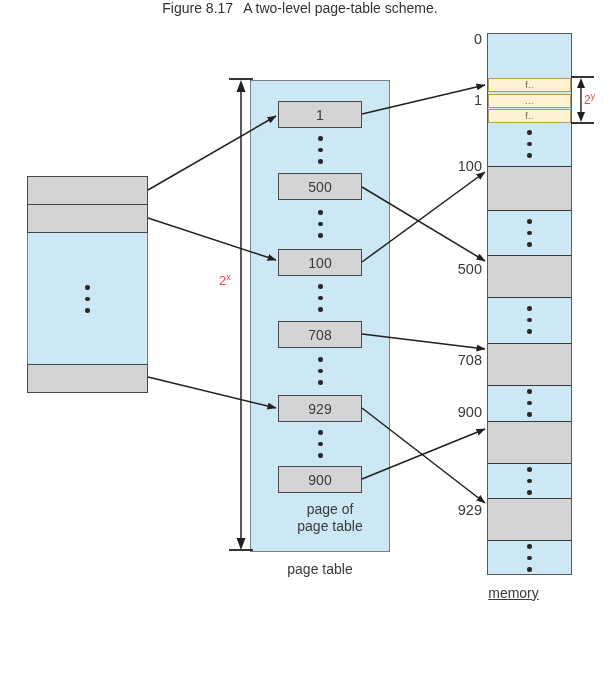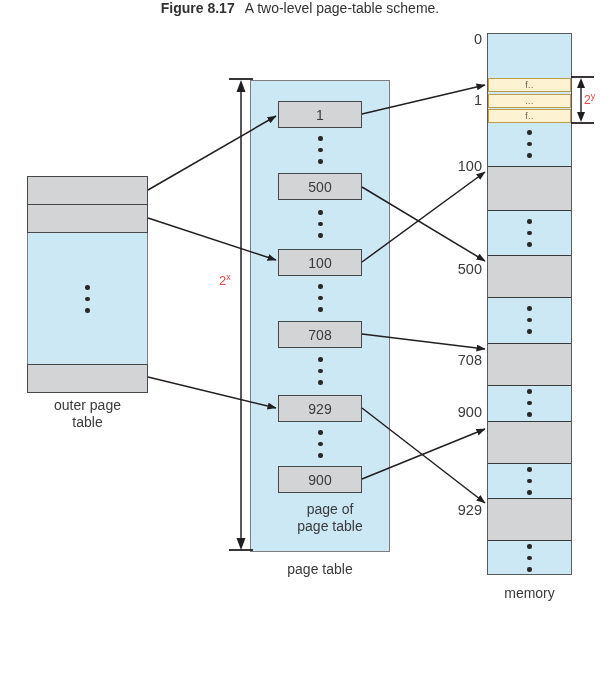--- a/index.html
+++ b/index.html
@@ -27,41 +27,37 @@
   }
   
   .dots { position:absolute; display:flex; flex-direction:column; align-items:center; gap:7px; }
   .dots i { width:4.5px; height:4.5px; border-radius:50%; background:#2a2725; display:block; }
   
   .lbl { position:absolute; font-size:14px; line-height:17px; text-align:center; color:#3a3a3c; }
   .addr { position:absolute; width:40px; text-align:right; font-size:14.5px; color:#3a3a3c; }
   .pow { position:absolute; font-size:13px; color:#ef4444; }
   .pow sup { font-size:9px; vertical-align:super; }
   .caption { position:absolute; left:0; top:644; width:600px; text-align:center; font-size:14px; color:#333132; }
-  .caption b { font-weight:bold; margin-right:10px; }
+  .caption b { font-weight:normal; margin-right:10px; }
   svg.overlay { position:absolute; left:0; top:0; z-index:10; pointer-events:none; }
 </style>
 </head>
 <body>
 
 <div class="canvas">
 
   <div class="abs bluebox" style="left:27px; top:176px; width:121px; height:215px;">
     <div class="graycell" style="position:absolute; left:-1px; top:-1px; width:121px; height:29px;"></div>
     <div class="graycell" style="position:absolute; left:-1px; top:27px; width:121px; height:29px;"></div>
     <div class="graycell" style="position:absolute; left:-1px; top:187px; width:121px; height:29px;"></div>
     <div class="dots" style="left:57px; top:108px;">
         <i></i>
         <i></i>
         <i></i>
       </div>
-  </div>
-  <div class="lbl" style="left:27px; top:397px; width:121px;">
-    <div>outer page</div>
-    <div>table</div>
   </div>
 
   <div class="pow" style="left:219px; top:272px;"><span>2</span><sup>x</sup></div>
 
   <div class="abs bluebox" style="left:250px; top:80px; width:140px; height:472px;"></div>
 
   <div class="abs graycell" style="left:278px; top:101px; width:84px; height:27px;">1</div>
   <div class="dots" style="left:318px; top:136px;">
       <i></i>
       <i></i>
@@ -145,21 +141,21 @@
   <div class="addr" style="left:442px; top:31px;">0</div>
   <div class="addr" style="left:442px; top:92px;">1</div>
   <div class="addr" style="left:442px; top:158px;">100</div>
   <div class="addr" style="left:442px; top:261px;">500</div>
   <div class="addr" style="left:442px; top:352px;">708</div>
   <div class="addr" style="left:442px; top:404px;">900</div>
   <div class="addr" style="left:442px; top:502px;">929</div>
 
   <div class="pow" style="left:584px; top:91px; font-size:12px;"><span>2</span><sup>y</sup></div>
 
-  <div class="lbl" style="left:477px; top:585px; width:105px;">memory</div>
+  <div class="lbl" style="left:461px; top:585px; width:105px;text-decoration:underline;">memory</div>
 
   <div class="caption">
     <b>Figure 8.17</b><span>A two-level page-table scheme.</span>
   </div>
 
   <svg class="overlay" width="612" height="680" viewBox="0 0 612 680">
     <defs>
       <marker id="ah" markerWidth="10" markerHeight="8" refX="8.5" refY="3.5" orient="auto" markerUnits="userSpaceOnUse">
         <path d="M0,0 L9,3.5 L0,7 Z" fill="#231f20"></path>
       </marker>

